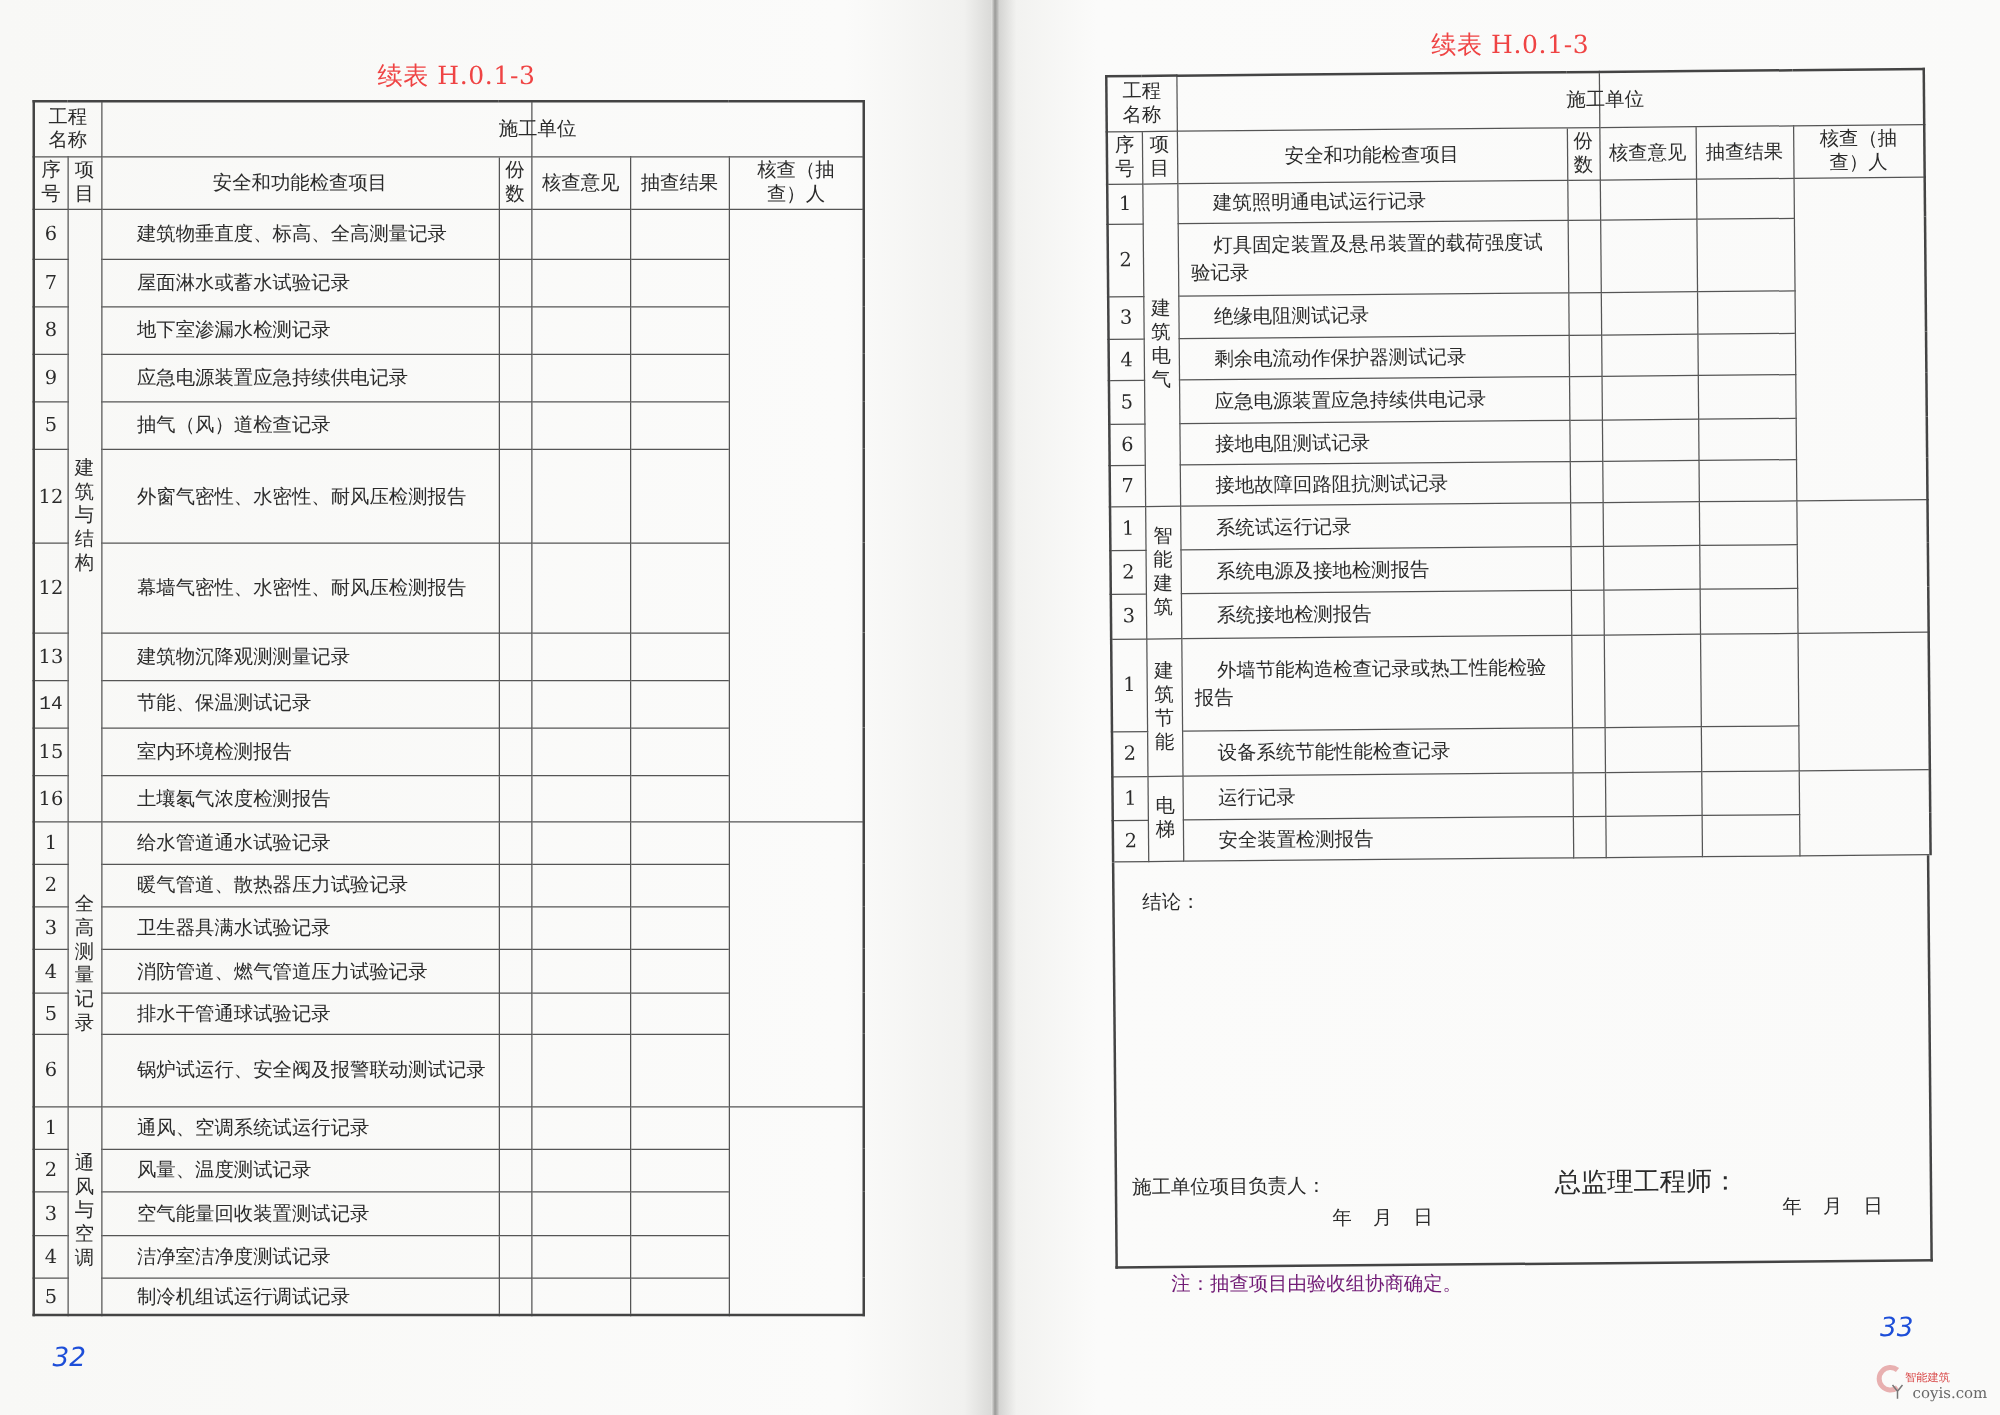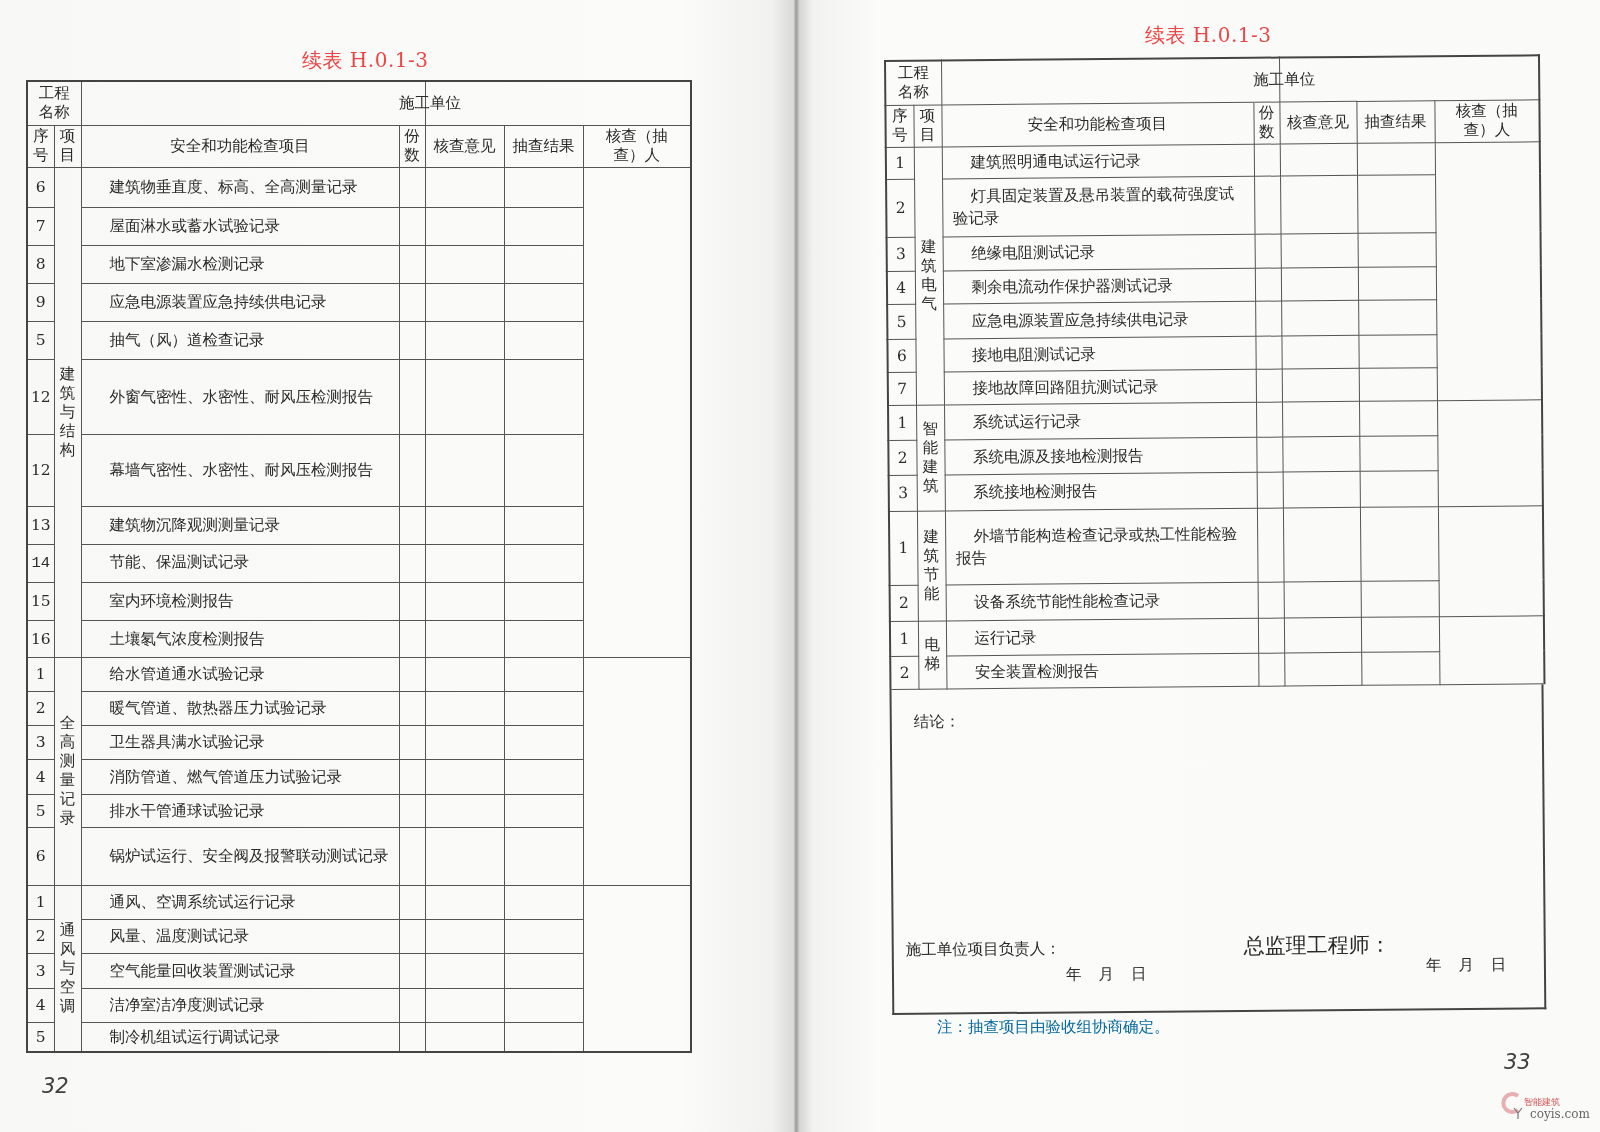--- a/index.html
+++ b/index.html
@@ -32,23 +32,23 @@
   td.hdr { text-align: center; font-size: 15.5px; line-height: 19px; }
   td.hdr-small { font-size: 15px; line-height: 18px; }
   .vstack { display: inline-block; width: 1em; line-height: 19px; word-break: break-all; }
 
   .conclusion-box { border: 2px solid #444; border-top: none; position: relative; height: 323px; }
   .conclusion-label { position: absolute; left: 10px; top: 22px; font-size: 15.5px; margin-left: 12px; }
   .sig-left { position: absolute; left: 12px; top: 250px; font-size: 15.5px; }
   .sig-right { position: absolute; left: 350px; top: 245px; font-size: 21px; }
   .date-left { position: absolute; left: 172px; top: 276px; font-size: 15.5px; word-spacing: 12px; }
   .date-right { position: absolute; left: 532px; top: 270px; font-size: 15.5px; word-spacing: 12px; }
-  .note { position: absolute; left: 937px; top: 1017px; font-size: 15.5px; color: #0369a1; }
-
-  .page-num { position: absolute; font-style: italic; font-family: "DejaVu Sans", sans-serif; font-size: 21px; color: #404040; }
+  .note { position: absolute; left: 937px; top: 1017px; font-size: 15.5px; color: #701a75; }
+
+  .page-num { position: absolute; font-style: italic; font-family: "DejaVu Sans", sans-serif; font-size: 21px; color: #1d4ed8; }
   .pn-left { left: 42px; top: 1074px; }
   .pn-right { left: 1504px; top: 1050px; }
 
   .watermark { position: absolute; left: 1500px; top: 1090px; width: 100px; height: 40px; }
   .wm-logo { position: absolute; left: 0; top: 0; width: 26px; height: 30px; }
   .wm-cn { position: absolute; left: 24px; top: 6px; font-family: "DejaVu Sans", sans-serif; font-size: 9px; color: #d94a4a; }
   .wm-url { position: absolute; left: 30px; top: 17px; font-family: "DejaVu Serif", serif; font-size: 12px; color: #666; }
 </style>
 </head>
 <body>

